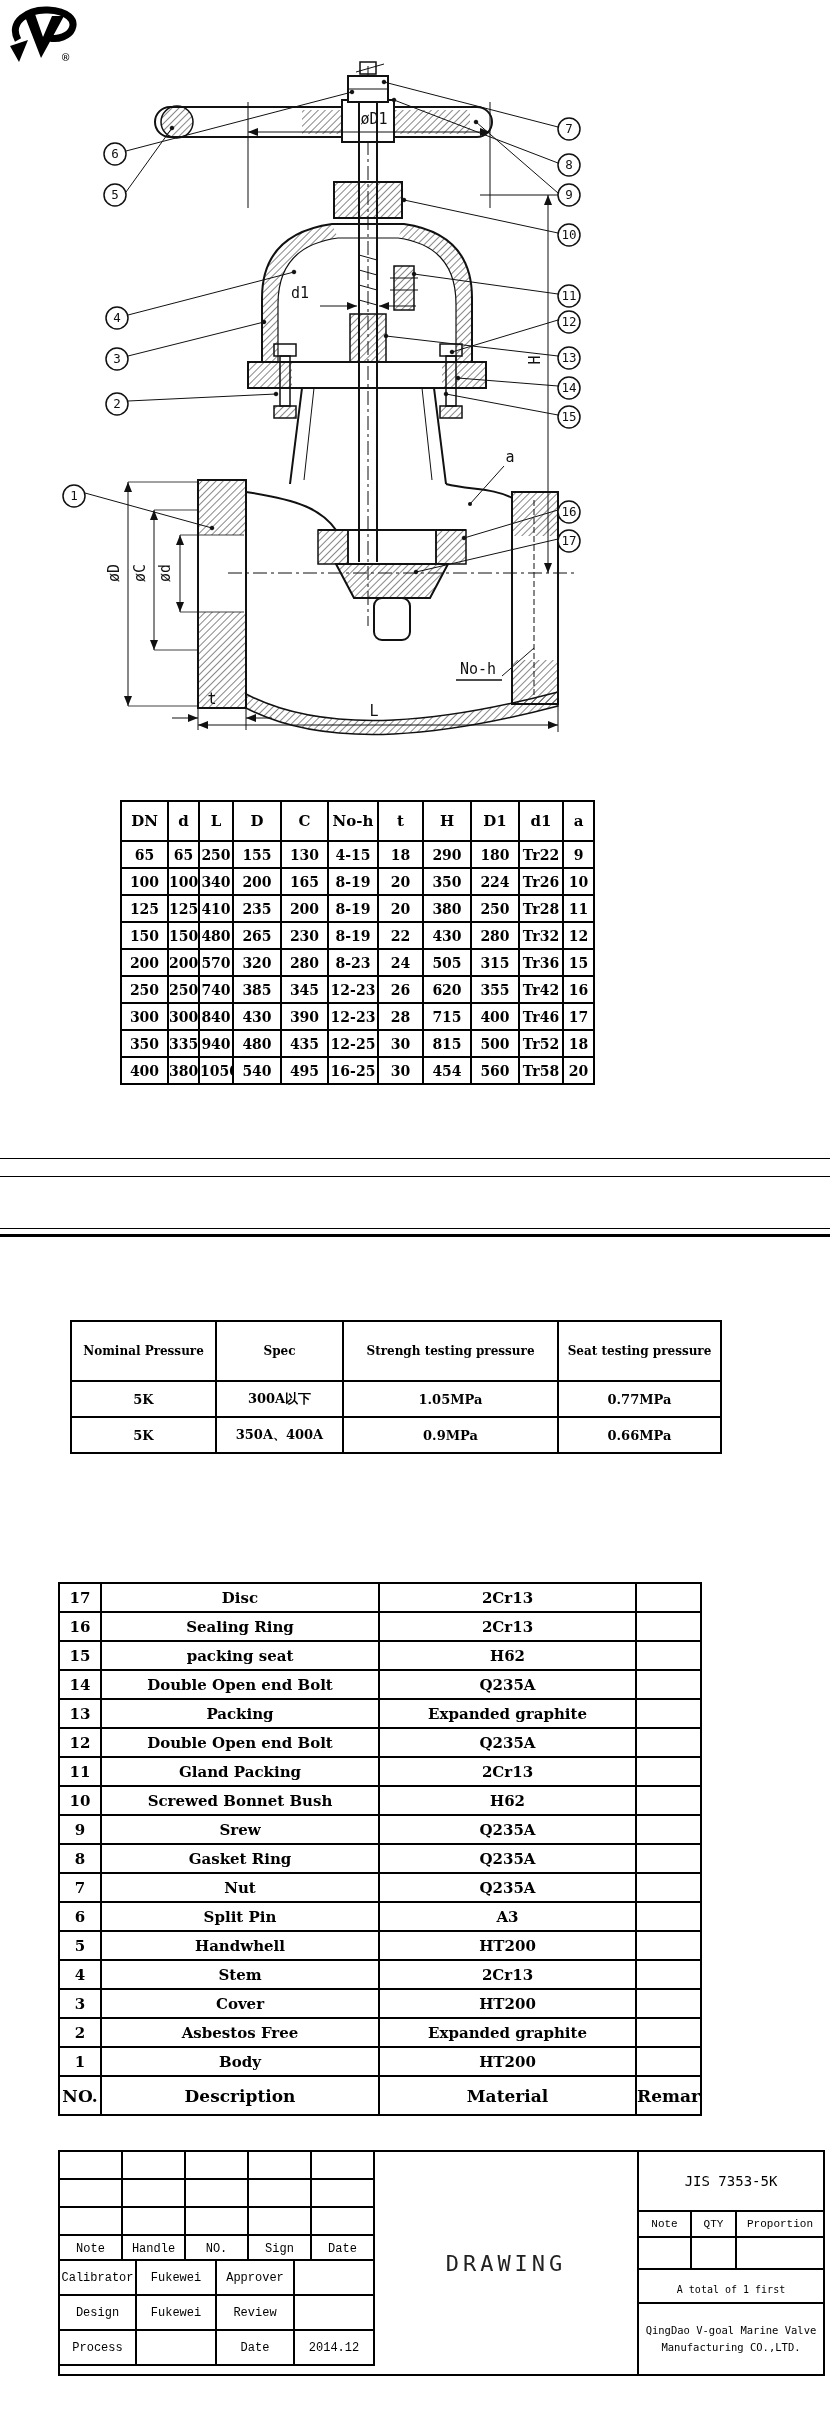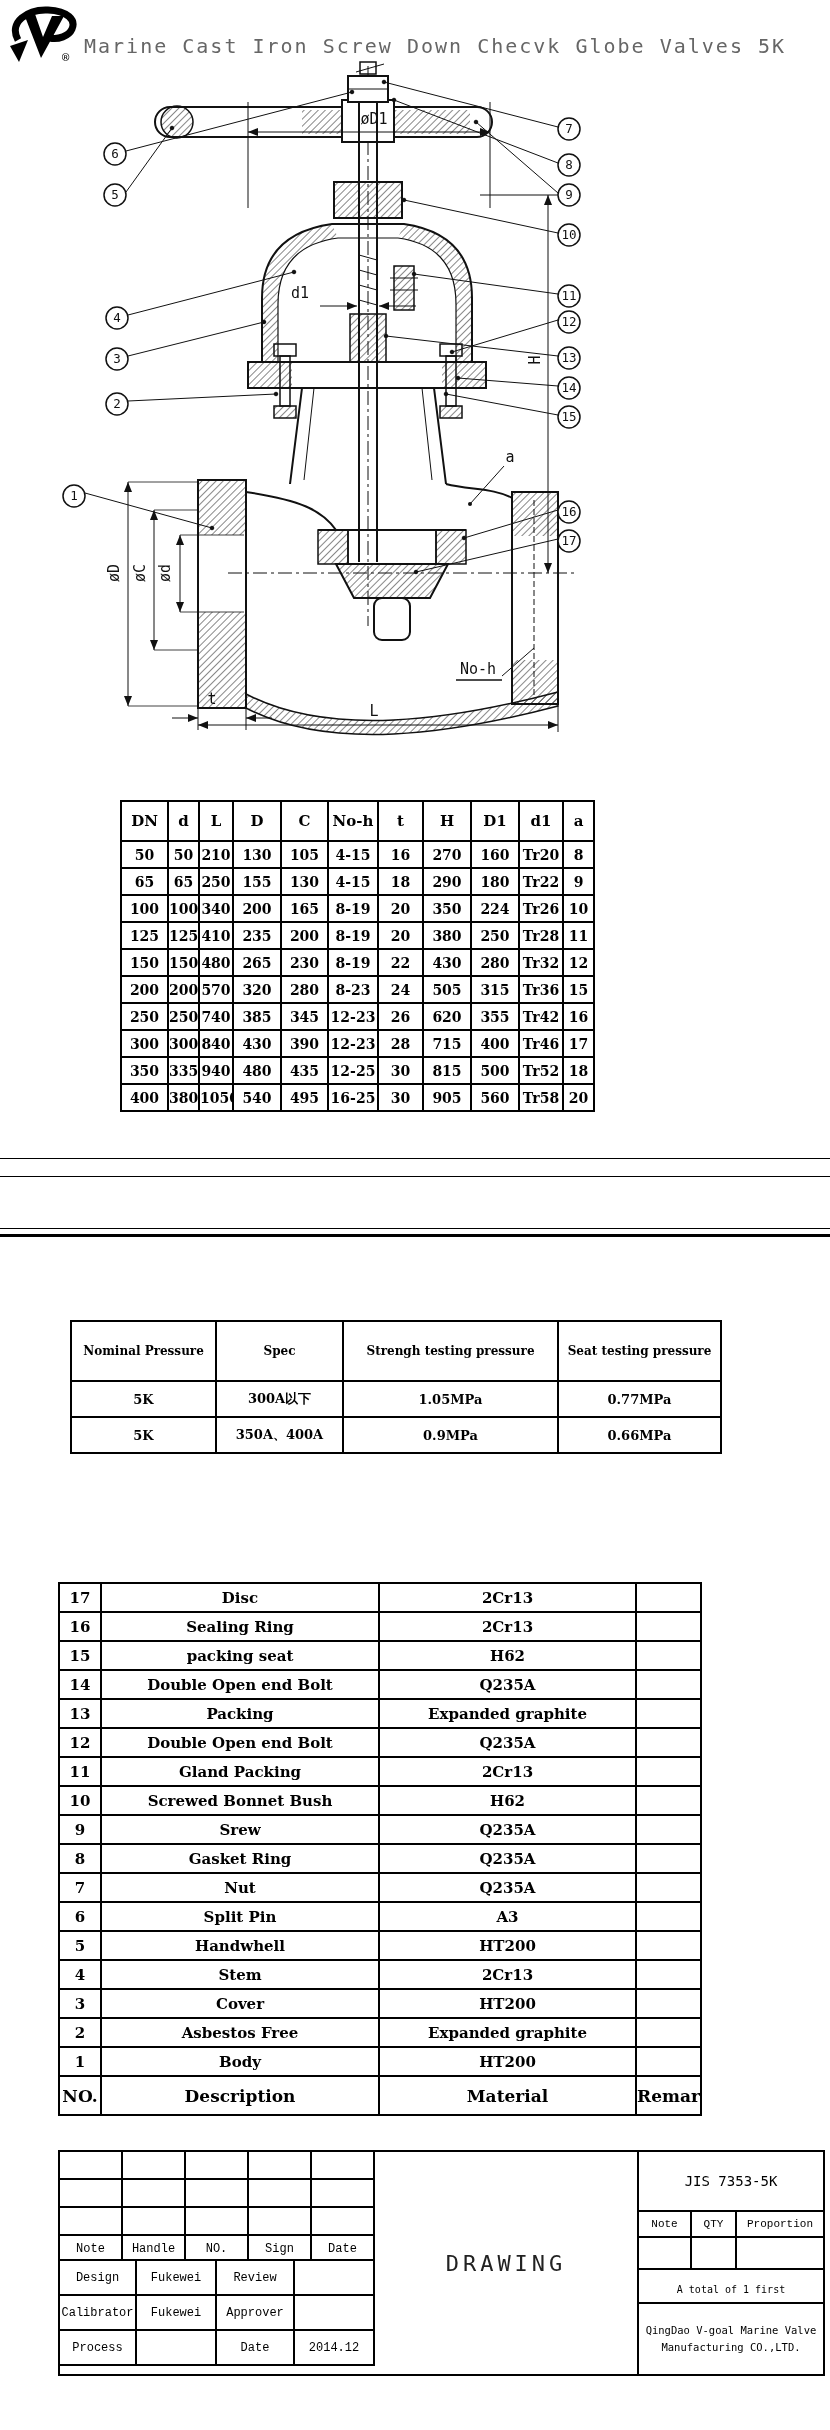--- a/index.html
+++ b/index.html
@@ -60,21 +60,20 @@
 <body>
 
 <div class="page">
 
   <svg class="logo" viewBox="0 0 72 62">
     <path d="M12,36 C2,18 22,5 42,6 C62,7 70,16 66,25 C63,32 52,36 44,34" fill="none" stroke="#000" stroke-width="7"></path>
     <path d="M18,10 L35,54 L58,12 L46,12 L37,33 L29,10 Z" fill="#000"></path>
     <path d="M4,42 L22,36 L13,58 Z" fill="#000"></path>
     <text x="56" y="58" font-size="12">®</text>
   </svg>
-  <div class="page-title">Marine Cast Iron Screw Down Checvk Globe Valves 5K</div>
 
   <svg class="valve" viewBox="0 0 830 700">
     <defs>
       <pattern id="h1" patternUnits="userSpaceOnUse" width="5" height="5" patternTransform="rotate(45)">
         <line x1="0" y1="0" x2="0" y2="5" stroke="#111" stroke-width="1"></line>
       </pattern>
     </defs>
     <g stroke="#111" fill="none">
 
       <line x1="368" y1="6" x2="368" y2="566" stroke-width="1" stroke-dasharray="14 4 3 4"></line>
@@ -308,33 +307,20 @@
           <th>No-h</th>
           <th>t</th>
           <th>H</th>
           <th>D1</th>
           <th>d1</th>
           <th>a</th>
         </tr>
       </thead>
     <tbody>
         <tr>
-          <td>50</td>
-          <td>50</td>
-          <td>210</td>
-          <td>130</td>
-          <td>105</td>
-          <td>4-15</td>
-          <td>16</td>
-          <td>270</td>
-          <td>160</td>
-          <td>Tr20</td>
-          <td>8</td>
-        </tr>
-        <tr>
           <td>65</td>
           <td>65</td>
           <td>250</td>
           <td>155</td>
           <td>130</td>
           <td>4-15</td>
           <td>18</td>
           <td>290</td>
           <td>180</td>
           <td>Tr22</td>
@@ -432,21 +418,21 @@
           <td>18</td>
         </tr>
         <tr>
           <td>400</td>
           <td>380</td>
           <td>1050</td>
           <td>540</td>
           <td>495</td>
           <td>16-25</td>
           <td>30</td>
-          <td>905</td>
+          <td>454</td>
           <td>560</td>
           <td>Tr58</td>
           <td>20</td>
         </tr>
       </tbody>
   </table>
 
   <div class="rule" style="top:1158px;height:1px"></div>
   <div class="rule" style="top:1176px;height:1px"></div>
   <div class="rule" style="top:1228px;height:1px"></div>
@@ -646,29 +632,29 @@
     </table>
     <table class="tb-info">
       <colgroup>
           <col style="width:77px">
           <col style="width:80px">
           <col style="width:78px">
           <col style="width:80px">
         </colgroup>
       <tbody>
           <tr>
+            <td>Calibrator</td>
+            <td>Fukewei</td>
+            <td>Approver</td>
+            <td></td>
+          </tr>
+          <tr>
             <td>Design</td>
             <td>Fukewei</td>
             <td>Review</td>
-            <td></td>
-          </tr>
-          <tr>
-            <td>Calibrator</td>
-            <td>Fukewei</td>
-            <td>Approver</td>
             <td></td>
           </tr>
           <tr>
             <td>Process</td>
             <td></td>
             <td>Date</td>
             <td>2014.12</td>
           </tr>
         </tbody>
     </table>

